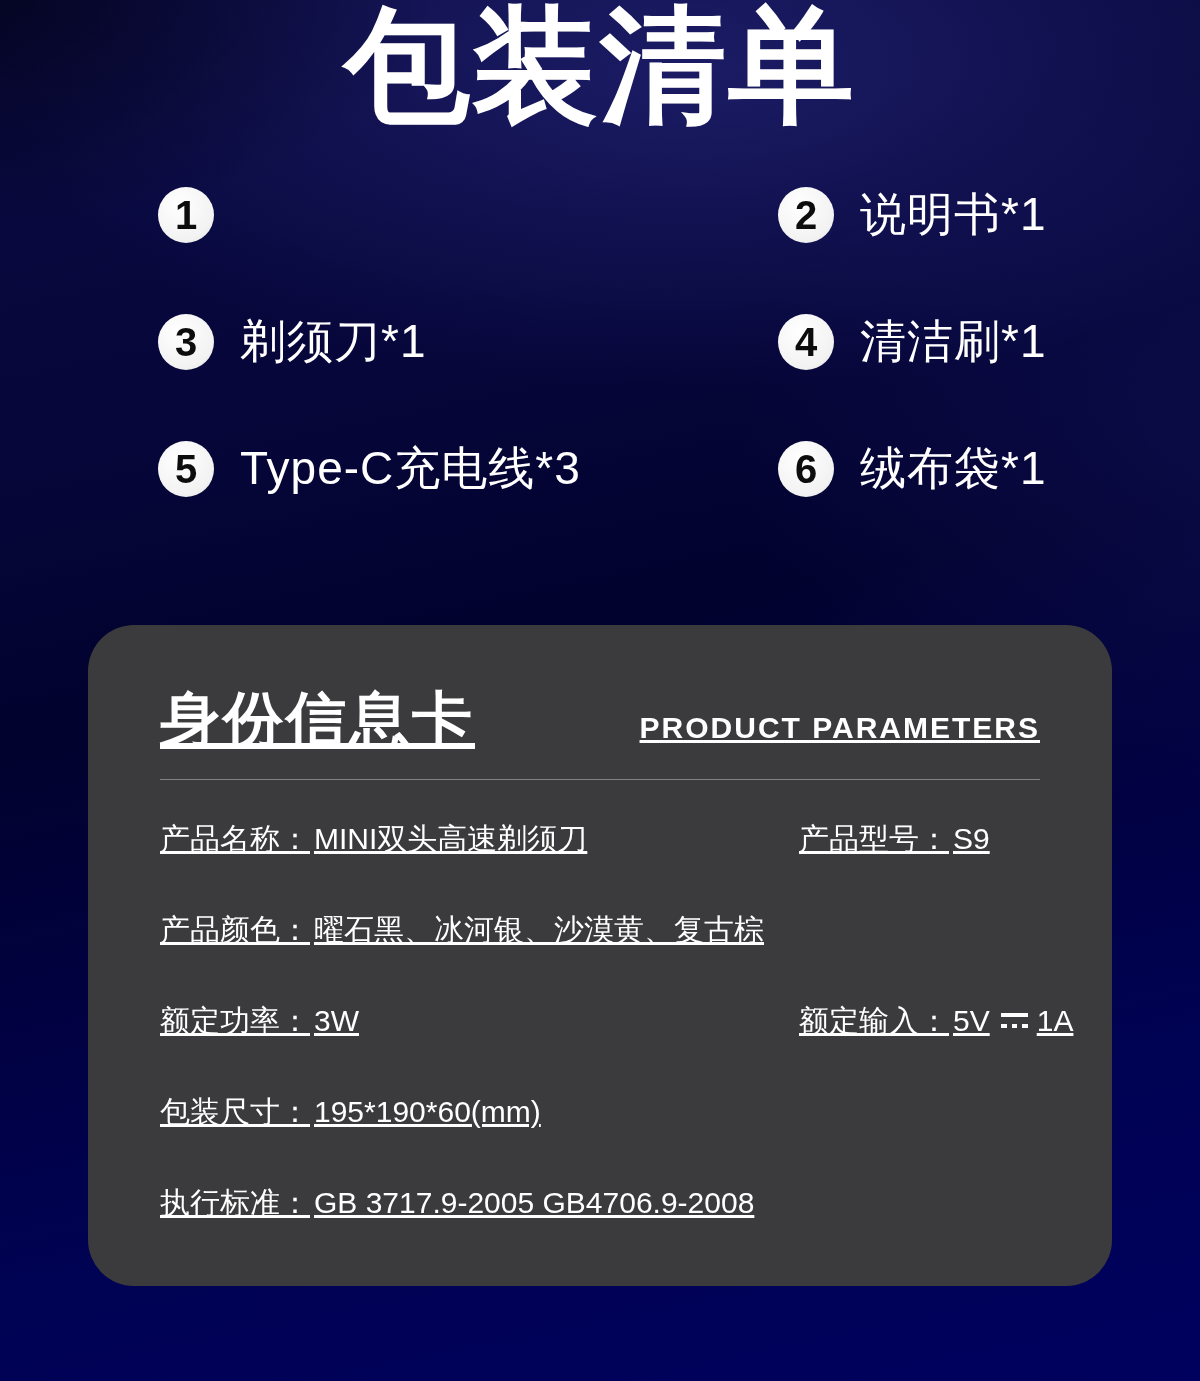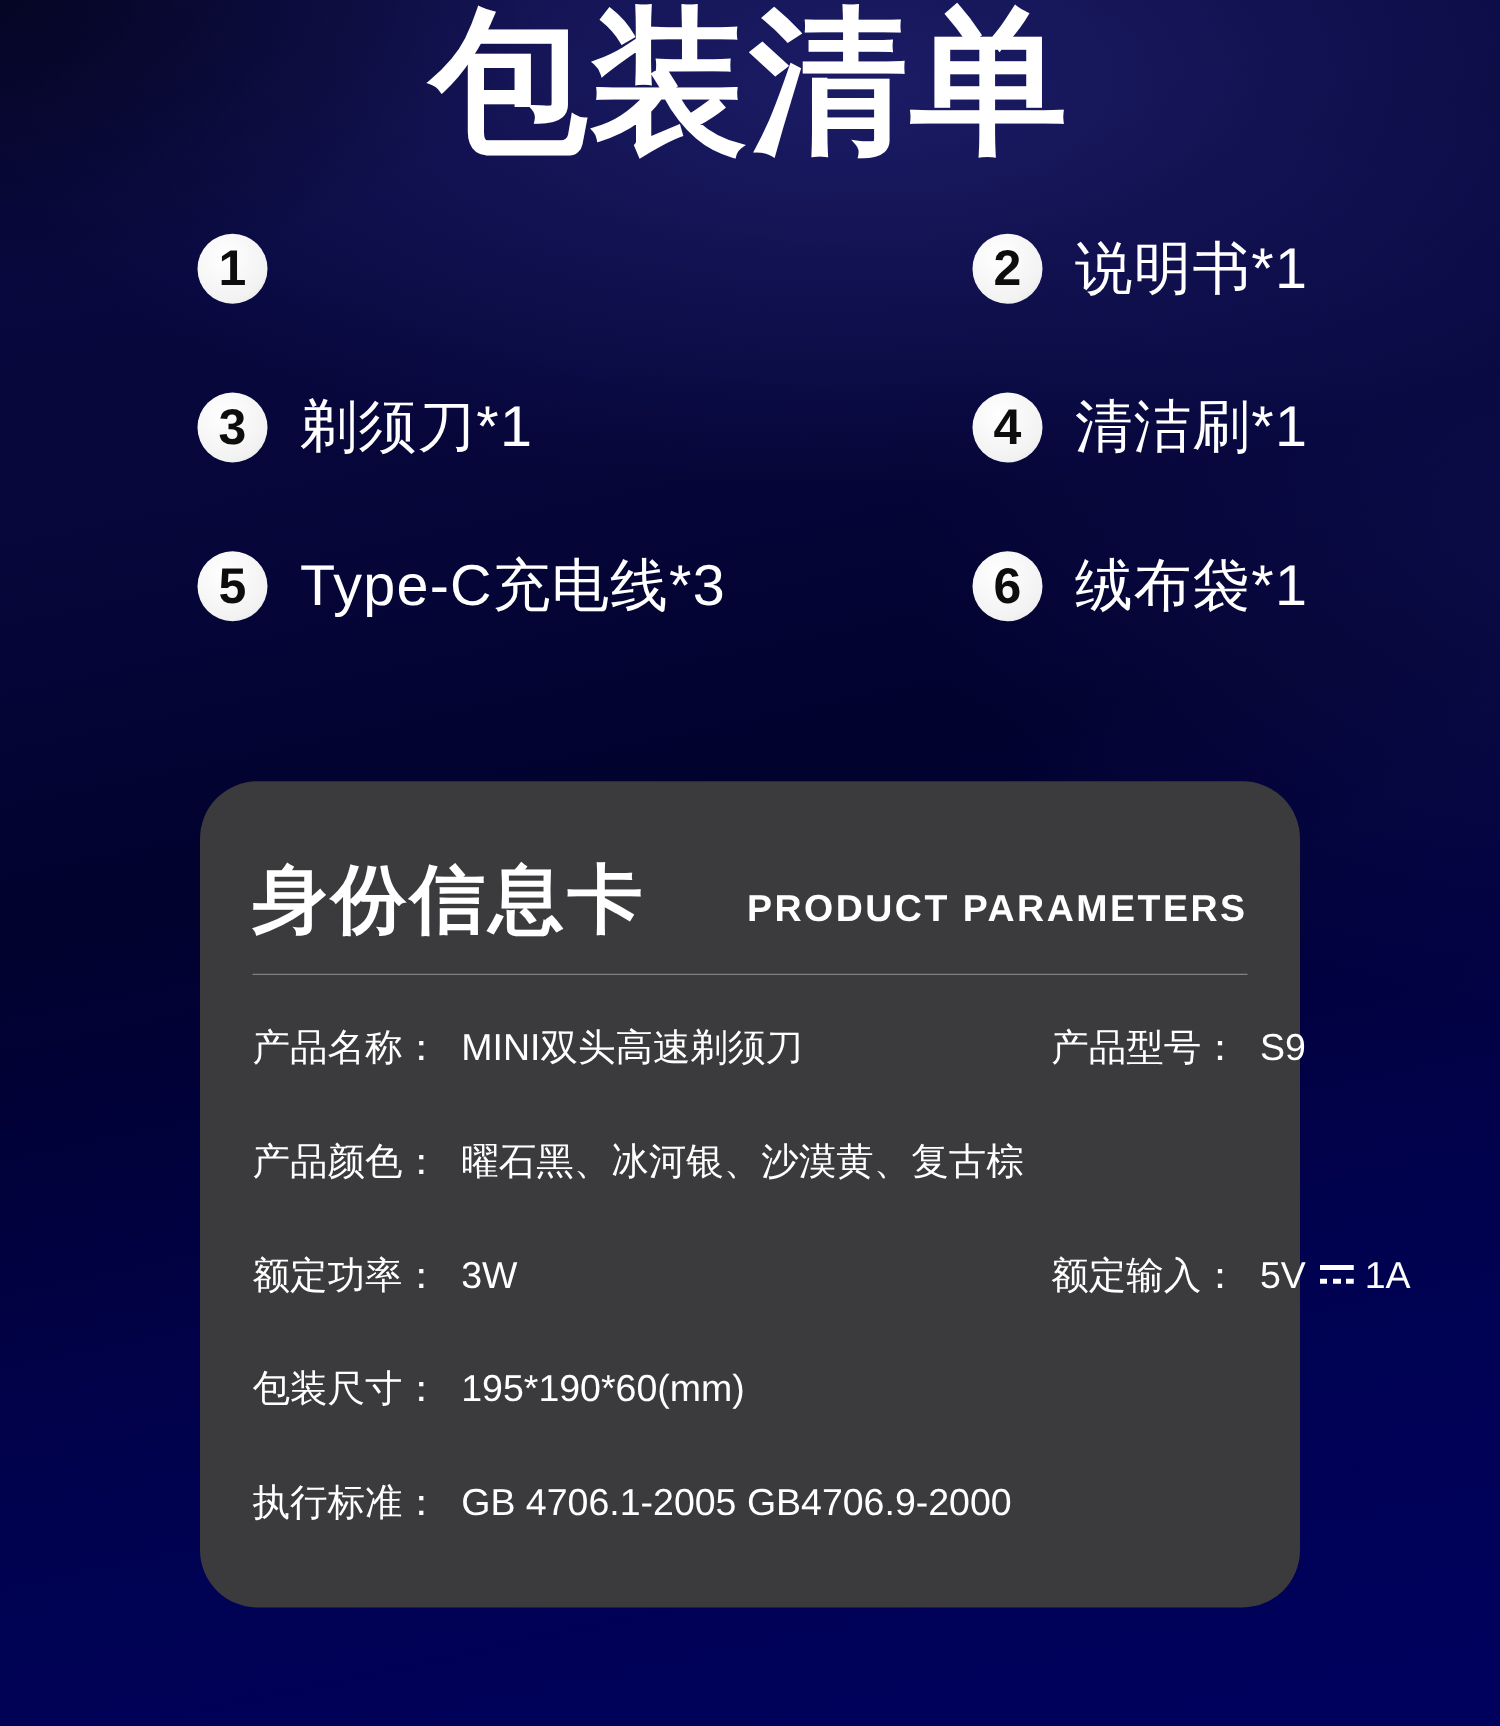--- a/index.html
+++ b/index.html
@@ -51,26 +51,27 @@
     font-size:40px;font-weight:700;
     display:flex;align-items:center;justify-content:center;
   }
   .item-label{
     font-size:46px;
     font-weight:500;
     letter-spacing:1px;
     white-space:nowrap;
   }
   .product-card{
-    width:880px;
+    width:1024px;
     height:661px;
     margin:128px auto 0;
     background:var(--card-gray);
     border-radius:46px;
-    padding:50px 42px 0;
+    padding:50px 72px 0;
+    text-decoration:underline;
   }
   .card-header{
     display:flex;
     justify-content:space-between;
     align-items:flex-end;
   }
   .card-title{
     font-size:60px;
     font-weight:900;
     letter-spacing:3px;
@@ -94,21 +95,21 @@
     display:grid;
     grid-template-columns:639px 1fr;
     margin-top:49px;
     line-height:42px;
     font-size:30px;
     font-weight:500;
     white-space:nowrap;
   }
   .spec-row.first{margin-top:38px;}
   .spec-label{display:inline;}
-  .spec-value{display:inline;margin-left:17px;}
+  .spec-value{display:inline;margin-left:4px;}
   .dc-symbol{
     display:inline-block;
     width:27px;height:15px;
     position:relative;
     margin:0 9px 0 11px;
     vertical-align:baseline;
     transform:translateY(-3px);
   }
   .dc-symbol::before{
     content:"";position:absolute;top:0;left:0;right:0;height:4px;background:var(--text-white);
@@ -184,18 +185,18 @@
 
     <div class="spec-row">
       <div>
         <span class="spec-label">包装尺寸：</span><span class="spec-value">195*190*60(mm)</span>
       </div>
       <div></div>
     </div>
 
     <div class="spec-row">
       <div>
-        <span class="spec-label">执行标准：</span><span class="spec-value">GB 4706.1-2005  GB4706.9-2000</span>
+        <span class="spec-label">执行标准：</span><span class="spec-value">GB 3717.9-2005  GB4706.9-2008</span>
       </div>
       <div></div>
     </div>
   </div>
 </section>
 
 </body></html>

